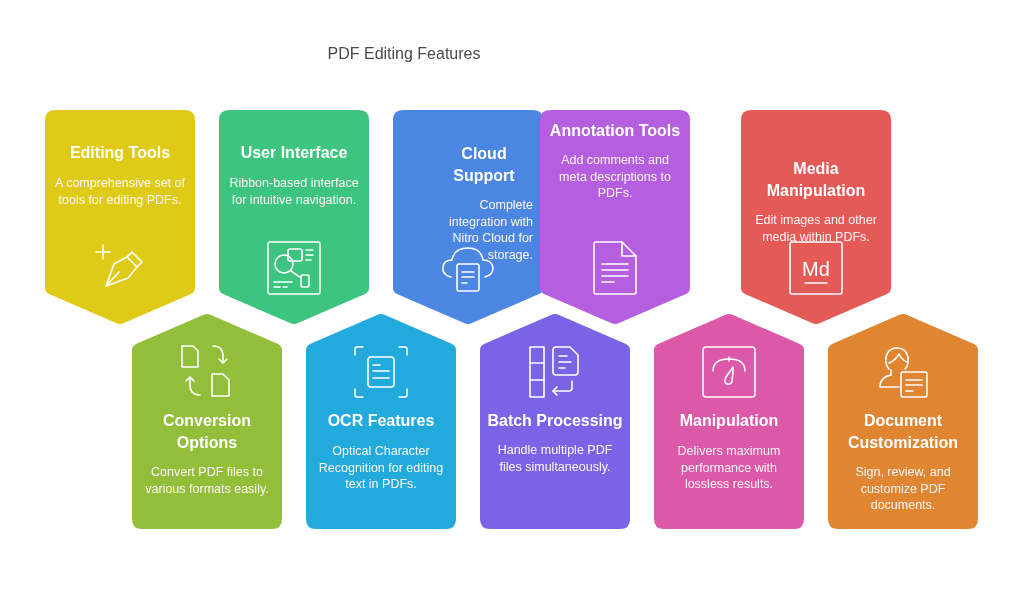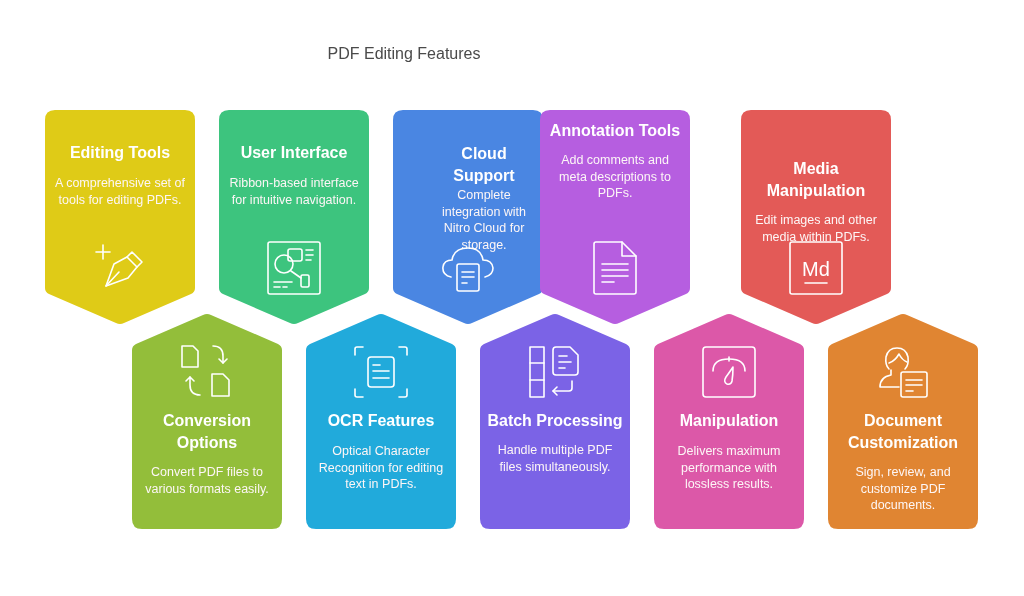--- a/index.html
+++ b/index.html
@@ -74,21 +74,21 @@
       <line x1="17" y1="47" x2="21" y2="47"></line>
   </svg>
 </div>
 
 <div class="card top" style="left:393px;">
   <svg class="shape" width="150" height="215" viewBox="0 0 150 215">
     <path d="M10 0 H140 Q150 0 150 10 V178 Q150 182 146 184 L79 213 Q75 215 71 213 L4 184 Q0 182 0 178 V10 Q0 0 10 0 Z" fill="#4A86E2"></path>
   </svg>
   <div class="content" style="top:33px;padding-left:32px;">
     <div class="heading">Cloud Support</div>
-    <div class="desc" style="">Complete integration with Nitro Cloud for storage.</div>
+    <div class="desc" style="margin-top:10px;text-align:right;">Complete integration with Nitro Cloud for storage.</div>
   </div>
   <svg class="icon" style="top:134px;" width="56" height="50" viewBox="0 0 56 50" fill="none" stroke="#fff" stroke-width="1.6" stroke-linecap="round" stroke-linejoin="round">
     <path d="M11 33 Q2 31 3 23 Q4 16 12 16 Q14 4 28 4 Q41 4 43 16 Q52 16 53 24 Q53 31 45 33"></path>
     <rect x="17" y="20" width="22" height="27" rx="2"></rect>
     <line x1="22" y1="28" x2="34" y2="28"></line>
       <line x1="22" y1="33" x2="34" y2="33"></line>
       <line x1="22" y1="39" x2="27" y2="39"></line>
   </svg>
 </div>
 

